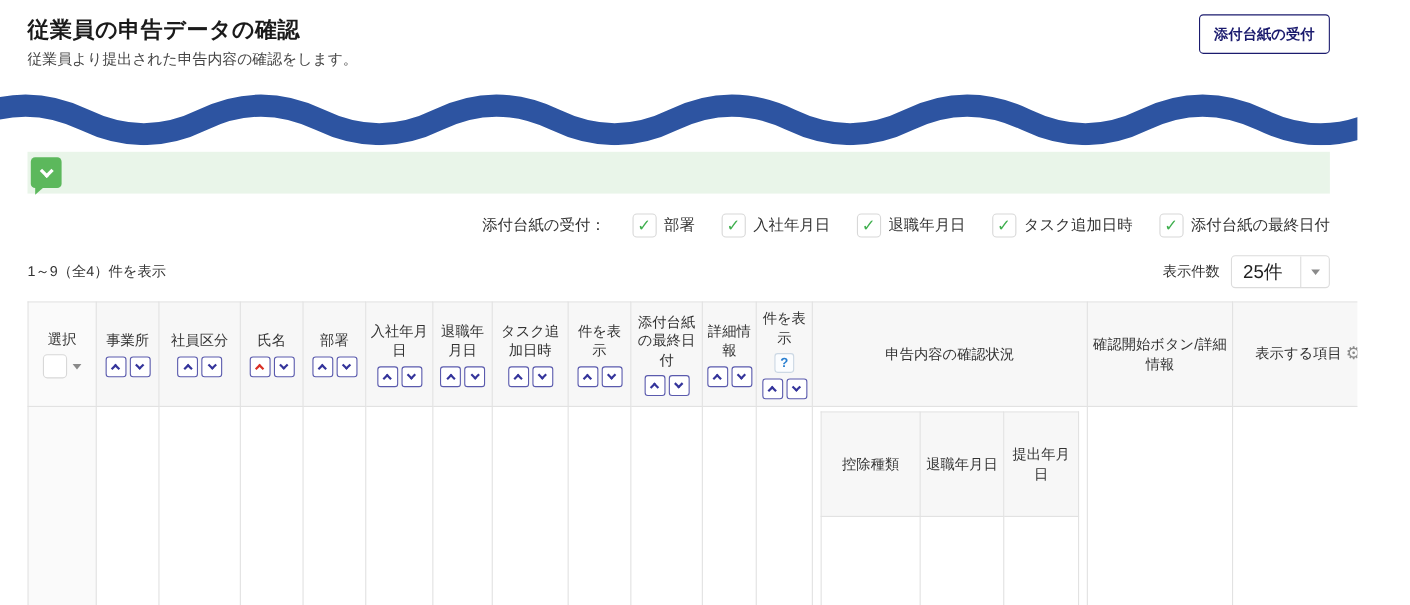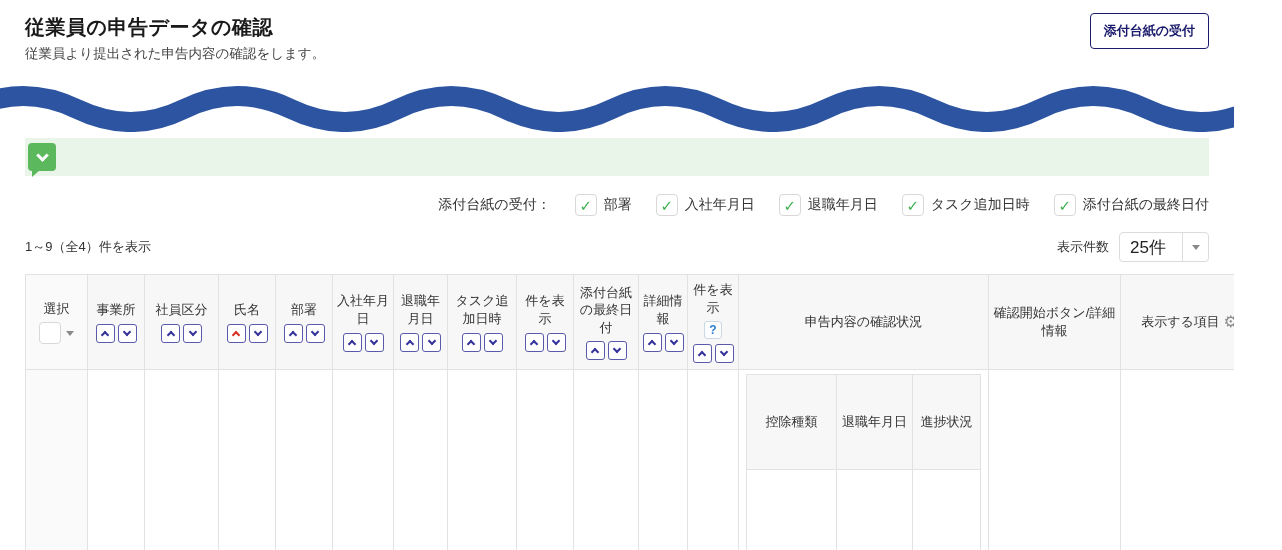--- a/index.html
+++ b/index.html
@@ -356,21 +356,21 @@
             <table class="inner">
               <colgroup>
                   <col style="width:90px">
                   <col style="width:76px">
                   <col style="width:68px">
                 </colgroup>
               <thead>
                 <tr>
                   <th>控除種類</th>
                   <th>退職年月日</th>
-                  <th>進捗状況</th>
+                  <th>提出年月日</th>
                 </tr>
               </thead>
               <tbody>
                 <tr>
                   <td></td>
                   <td></td>
                   <td></td>
                 </tr>
 
               </tbody>

